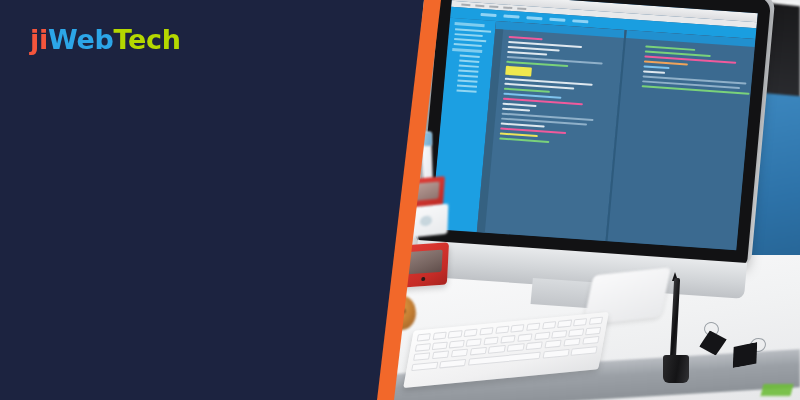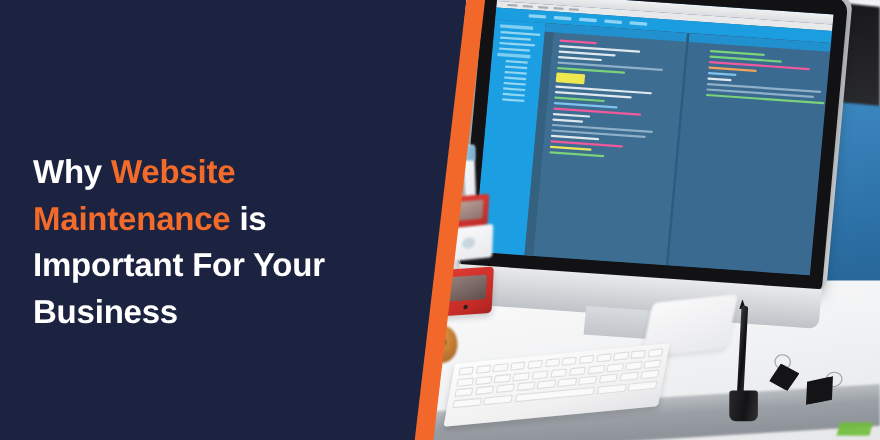--- a/index.html
+++ b/index.html
@@ -576,16 +576,16 @@
       <span class="amber-spot s3"></span>
     </div>
 
     <div class="green-bit soft"></div>
   </div>
 
   <div class="stripe"></div>
 
   <div class="navy-panel"></div>
 
-
-  <h1 class="headline"><span>Why </span><span class="hl">Website Maintenance</span><span> is Important For Your Business</span></h1>
+  <div class="logo"><span class="seg-ji">ji</span><span class="seg-web">Web</span><span class="seg-tech">Tech</span></div>
+
 
 </div>
 
 </body></html>

